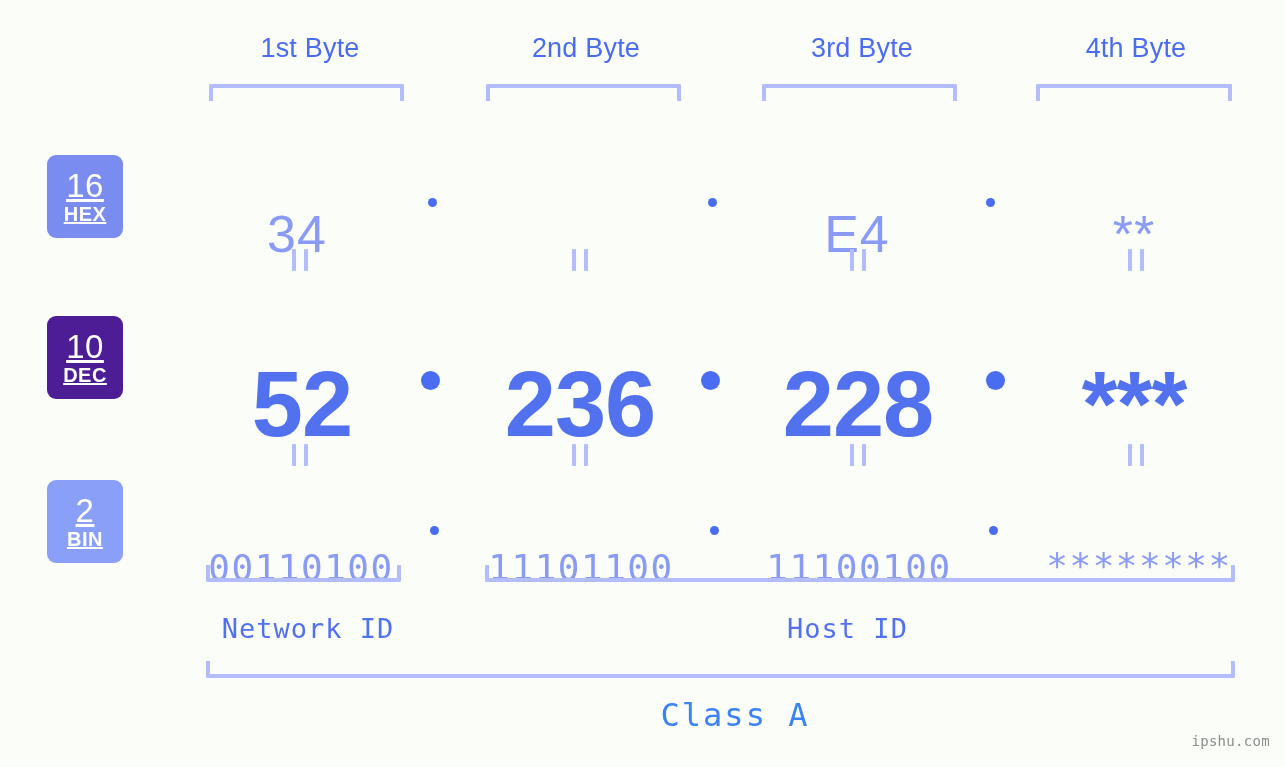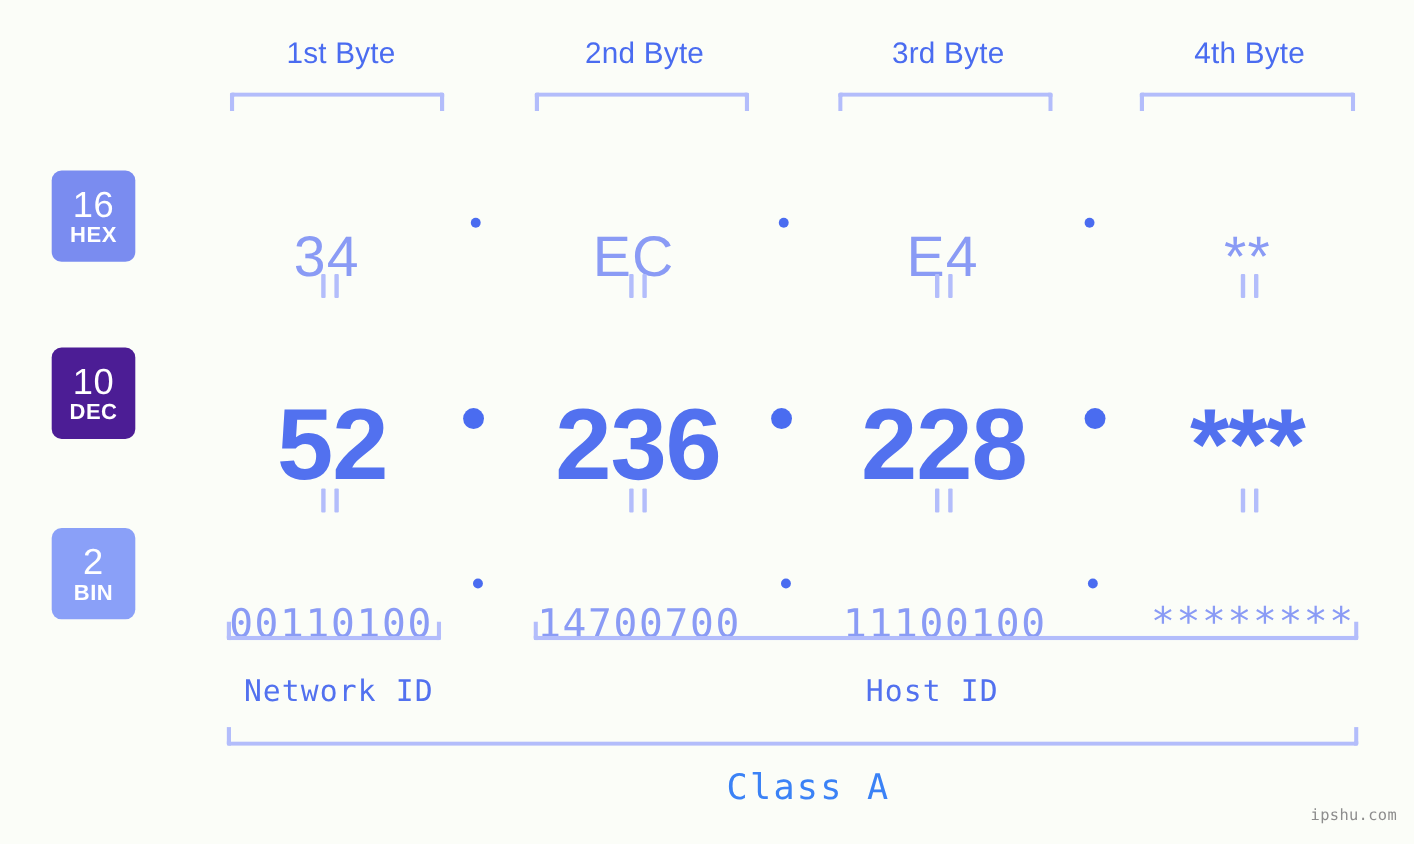--- a/index.html
+++ b/index.html
@@ -61,20 +61,21 @@
     width: 76px;
     height: 83px;
     border-radius: 9px;
     color: #ffffff;
     display: flex;
     flex-direction: column;
     align-items: center;
     justify-content: center;
     font-family: "Liberation Sans", sans-serif;
     line-height: 1;
+    text-decoration: underline;
   }
   .badge .num {
     font-size: 33px;
     font-weight: 400;
     letter-spacing: 0.5px;
   }
   .badge .nm {
     font-size: 20px;
     font-weight: 700;
     margin-top: 2px;
@@ -192,21 +193,20 @@
     <span class="num">10</span>
     <span class="nm">DEC</span>
   </div>
 
   <div class="badge" style="top:480px; background:#8aa0f8;">
     <span class="num">2</span>
     <span class="nm">BIN</span>
   </div>
 
   <div class="cell hex-val" style="left:177px; top:160px; width:240px;">34</div>
-  <div class="cell hex-val" style="left:456px; top:160px; width:240px;">EC</div>
   <div class="cell hex-val" style="left:737px; top:160px; width:240px;">E4</div>
   <div class="cell hex-val" style="left:1014px; top:160px; width:240px;">**</div>
 
   <div class="dot dot-sm" style="left:428px; top:198px;"></div>
   <div class="dot dot-sm" style="left:708px; top:198px;"></div>
   <div class="dot dot-sm" style="left:986px; top:198px;"></div>
 
   <div class="eq" style="left:292px; top:249px;">
       <i></i>
       <i></i>
@@ -244,21 +244,21 @@
   <div class="eq" style="left:850px; top:444px;">
       <i></i>
       <i></i>
     </div>
   <div class="eq" style="left:1128px; top:444px;">
       <i></i>
       <i></i>
     </div>
 
   <div class="cell bin-val" style="left:181px; top:502px; width:240px;">00110100</div>
-  <div class="cell bin-val" style="left:461px; top:502px; width:240px;">14700700</div>
+  <div class="cell bin-val" style="left:461px; top:502px; width:240px;">11101100</div>
   <div class="cell bin-val" style="left:739px; top:502px; width:240px;">11100100</div>
   <div class="cell bin-val" style="left:1019px; top:500px; width:240px;">********</div>
 
   <div class="dot dot-sm" style="left:430px; top:526px;"></div>
   <div class="dot dot-sm" style="left:710px; top:526px;"></div>
   <div class="dot dot-sm" style="left:989px; top:526px;"></div>
 
   <div class="bracket-up" style="left:206px; top:565px; width:195px;"></div>
   <div class="bracket-up" style="left:485px; top:565px; width:750px;"></div>
 

